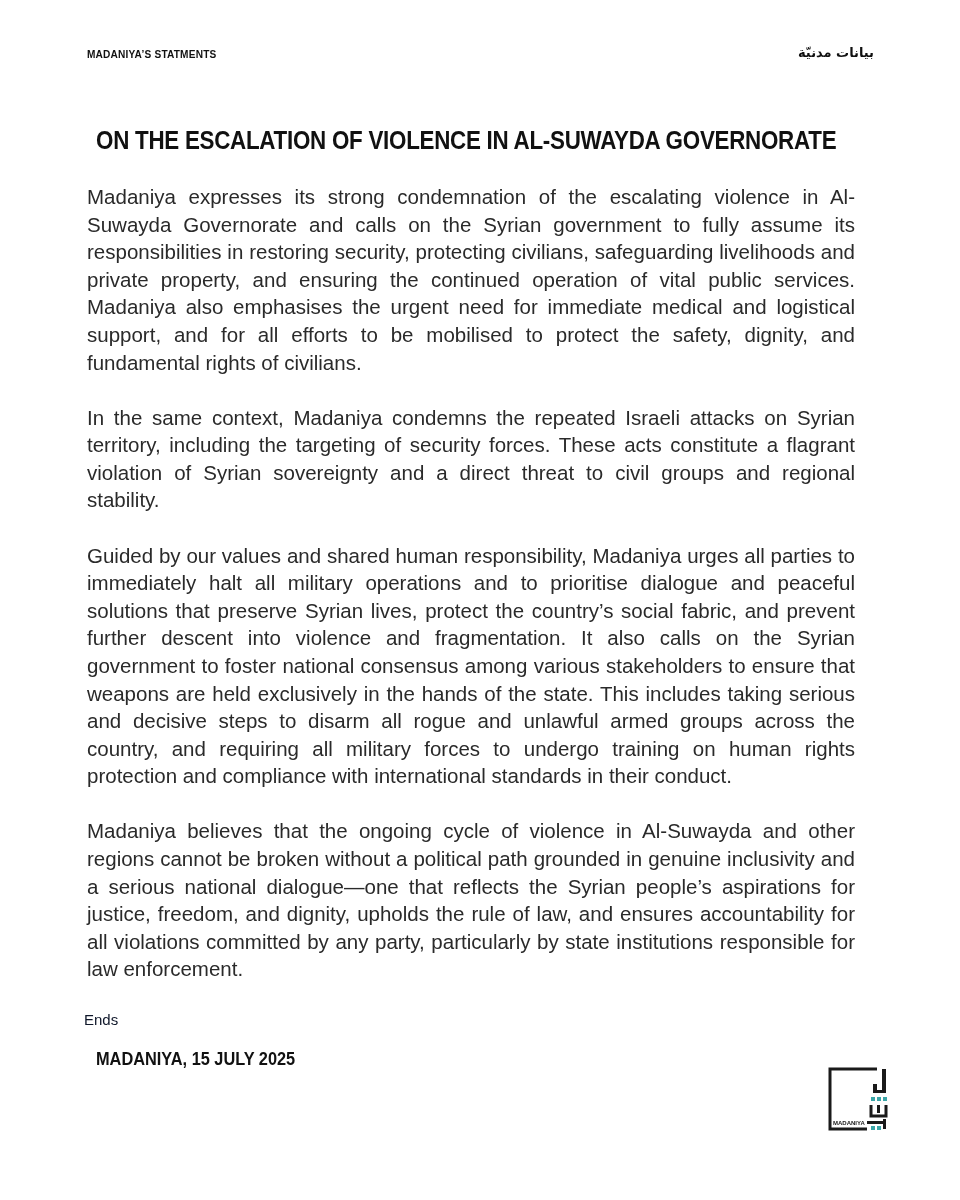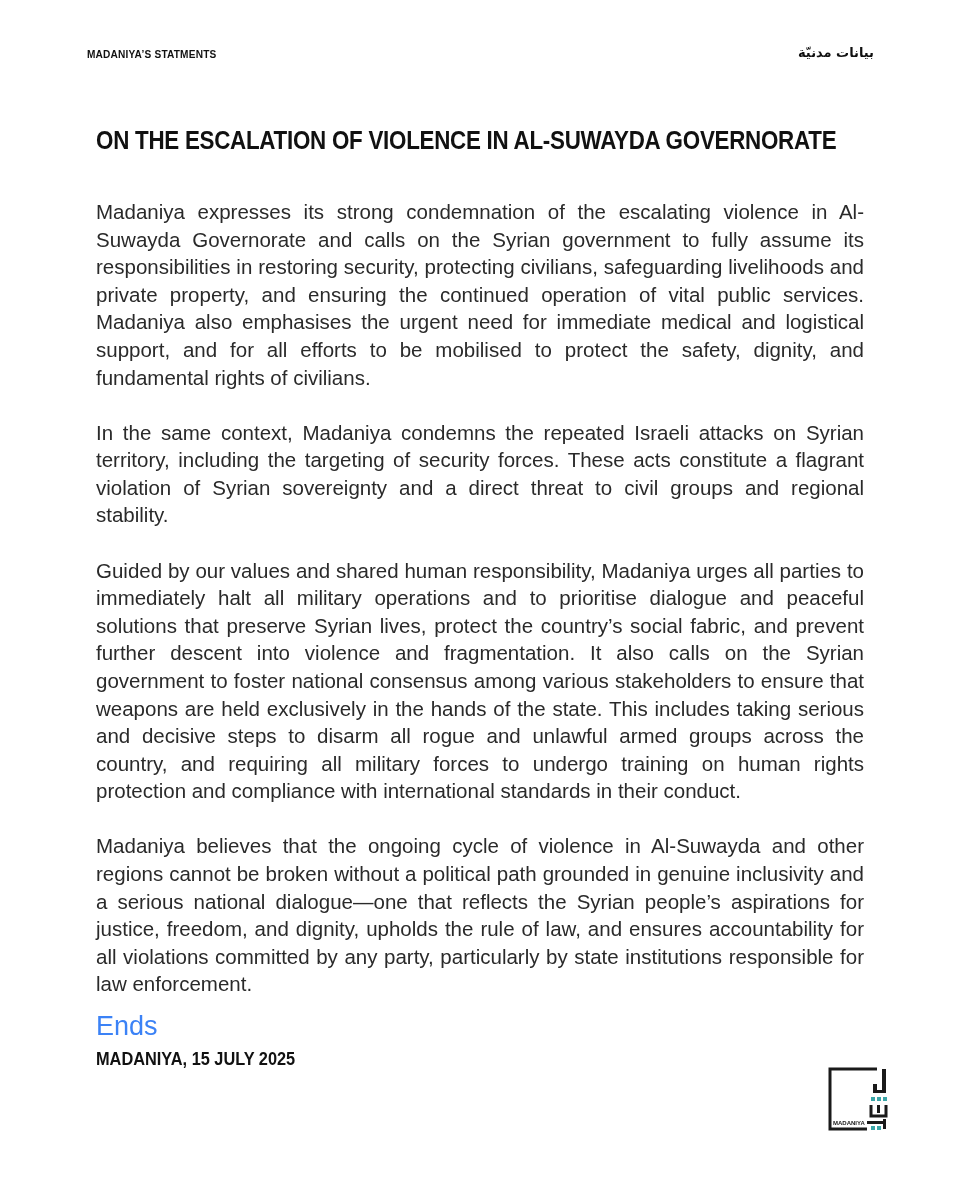--- a/index.html
+++ b/index.html
@@ -18,30 +18,30 @@
       font-family: "DejaVu Sans", sans-serif; font-weight: bold; font-size: 13px; color: #111;
       direction: rtl;
     }
     .title {
       position: absolute; left: 96px; top: 125px; width: 800px;
       font-family: "Liberation Sans", sans-serif; font-weight: bold;
       font-size: 26px; color: #111; letter-spacing: -0.3px;
       transform: scaleX(0.86); transform-origin: left; white-space: nowrap;
     }
     .body {
-      position: absolute; left: 96px; top: 183px; width: 768px; margin-top: 15px;
+      position: absolute; left: 87px; top: 183px; width: 768px;
     }
     .para {
       margin: 0 0 27.5px 0;
       font-size: 20.5px; line-height: 27.6px; color: #2a2a2a;
       text-align: justify;
     }
     .ends {
-      position: absolute; left: 96px; top: 1011px;
-      font-size: 27px; color: #3b82f6;
+      position: absolute; left: 84px; top: 1011px;
+      font-size: 15px; color: #0f172a;
     }
     .signature {
       position: absolute; left: 96px; top: 1048px;
       font-weight: bold; font-size: 19px; color: #111;
       transform: scaleX(0.86); transform-origin: left; white-space: nowrap;
     }
     .logo {
       position: absolute; left: 827px; top: 1066px; width: 66px; height: 66px;
     }
   </style>

